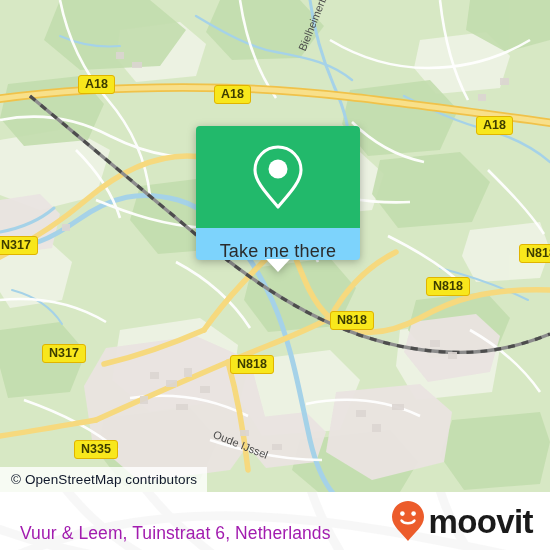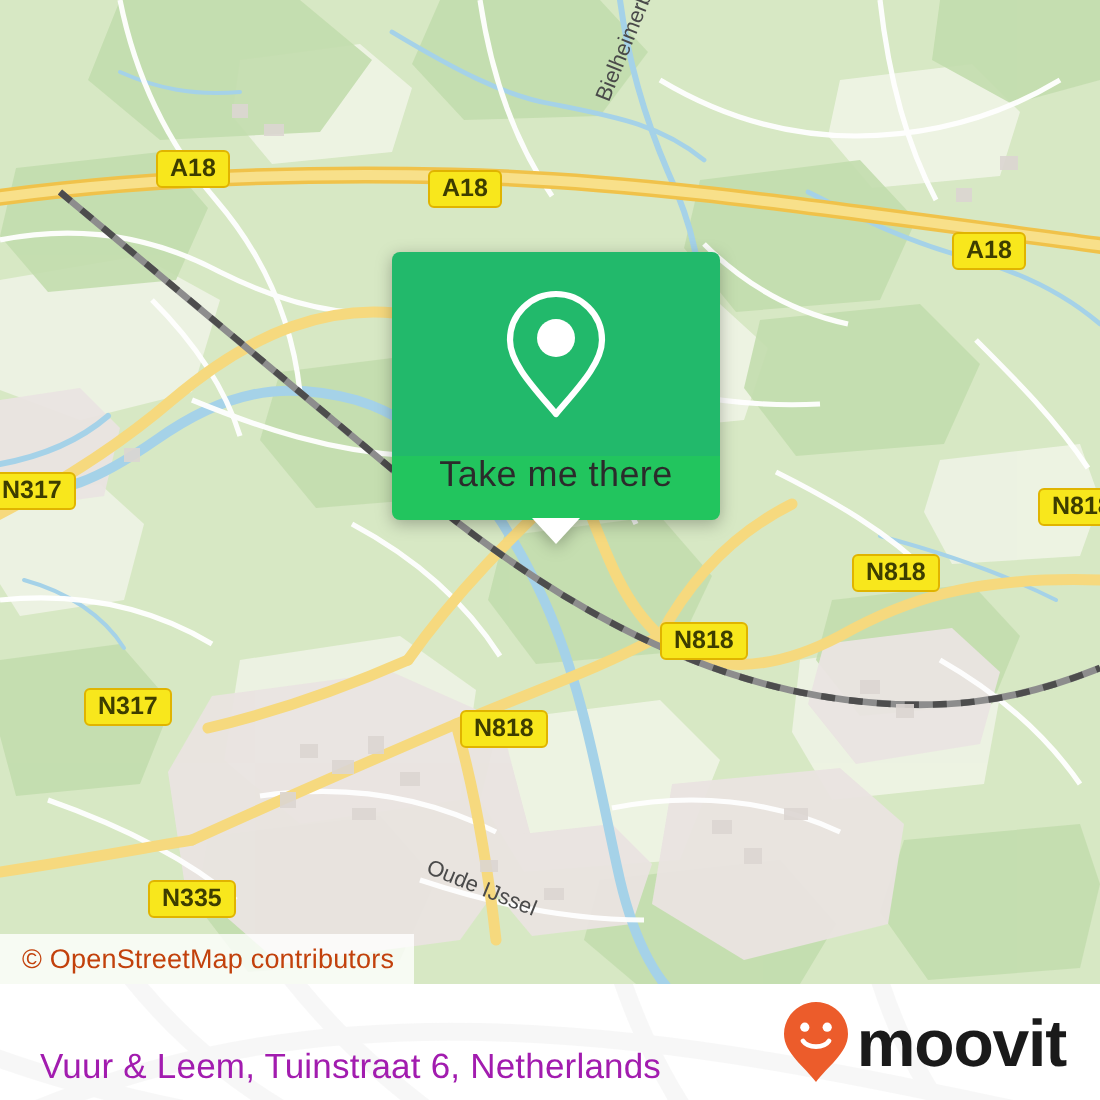--- a/index.html
+++ b/index.html
@@ -18,42 +18,42 @@
   }
   .map-svg{position:absolute;left:0;top:0;}
 
   
   .osm-attrib{
     position:absolute;left:0;top:467px;
     height:25px;width:207px;
     background:rgba(255,255,255,0.80);
     display:flex;align-items:center;
     padding-left:11px;box-sizing:border-box;
-    font-size:13.5px;color:#c2410c;letter-spacing:0.1px;
+    font-size:13.5px;color:#0f172a;letter-spacing:0.1px;
     z-index:40;
   }
 
   
   .callout{
     position:absolute;left:196px;top:126px;
     width:164px;
     z-index:50;
     filter:drop-shadow(0 2px 4px rgba(0,0,0,0.28));
   }
   .callout-head{
     height:102px;width:164px;
     background:#22b96b;
     border-radius:4px 4px 0 0;
     display:flex;align-items:center;justify-content:center;
   }
   .callout-body{
     height:32px;width:164px;
-    background:#22c55e;
+    background:#7dd3fc;
     border-radius:0 0 4px 4px;
-    display:flex;align-items:flex-start;justify-content:center;
+    display:flex;align-items:flex-end;justify-content:center;
   }
   .callout-label{
     font-size:18px;color:#2b2b2b;letter-spacing:0.2px;
     line-height:1;
   }
   .callout-tail{
     position:absolute;left:70px;top:133px;
     width:0;height:0;
     border-left:12px solid transparent;
     border-right:12px solid transparent;

